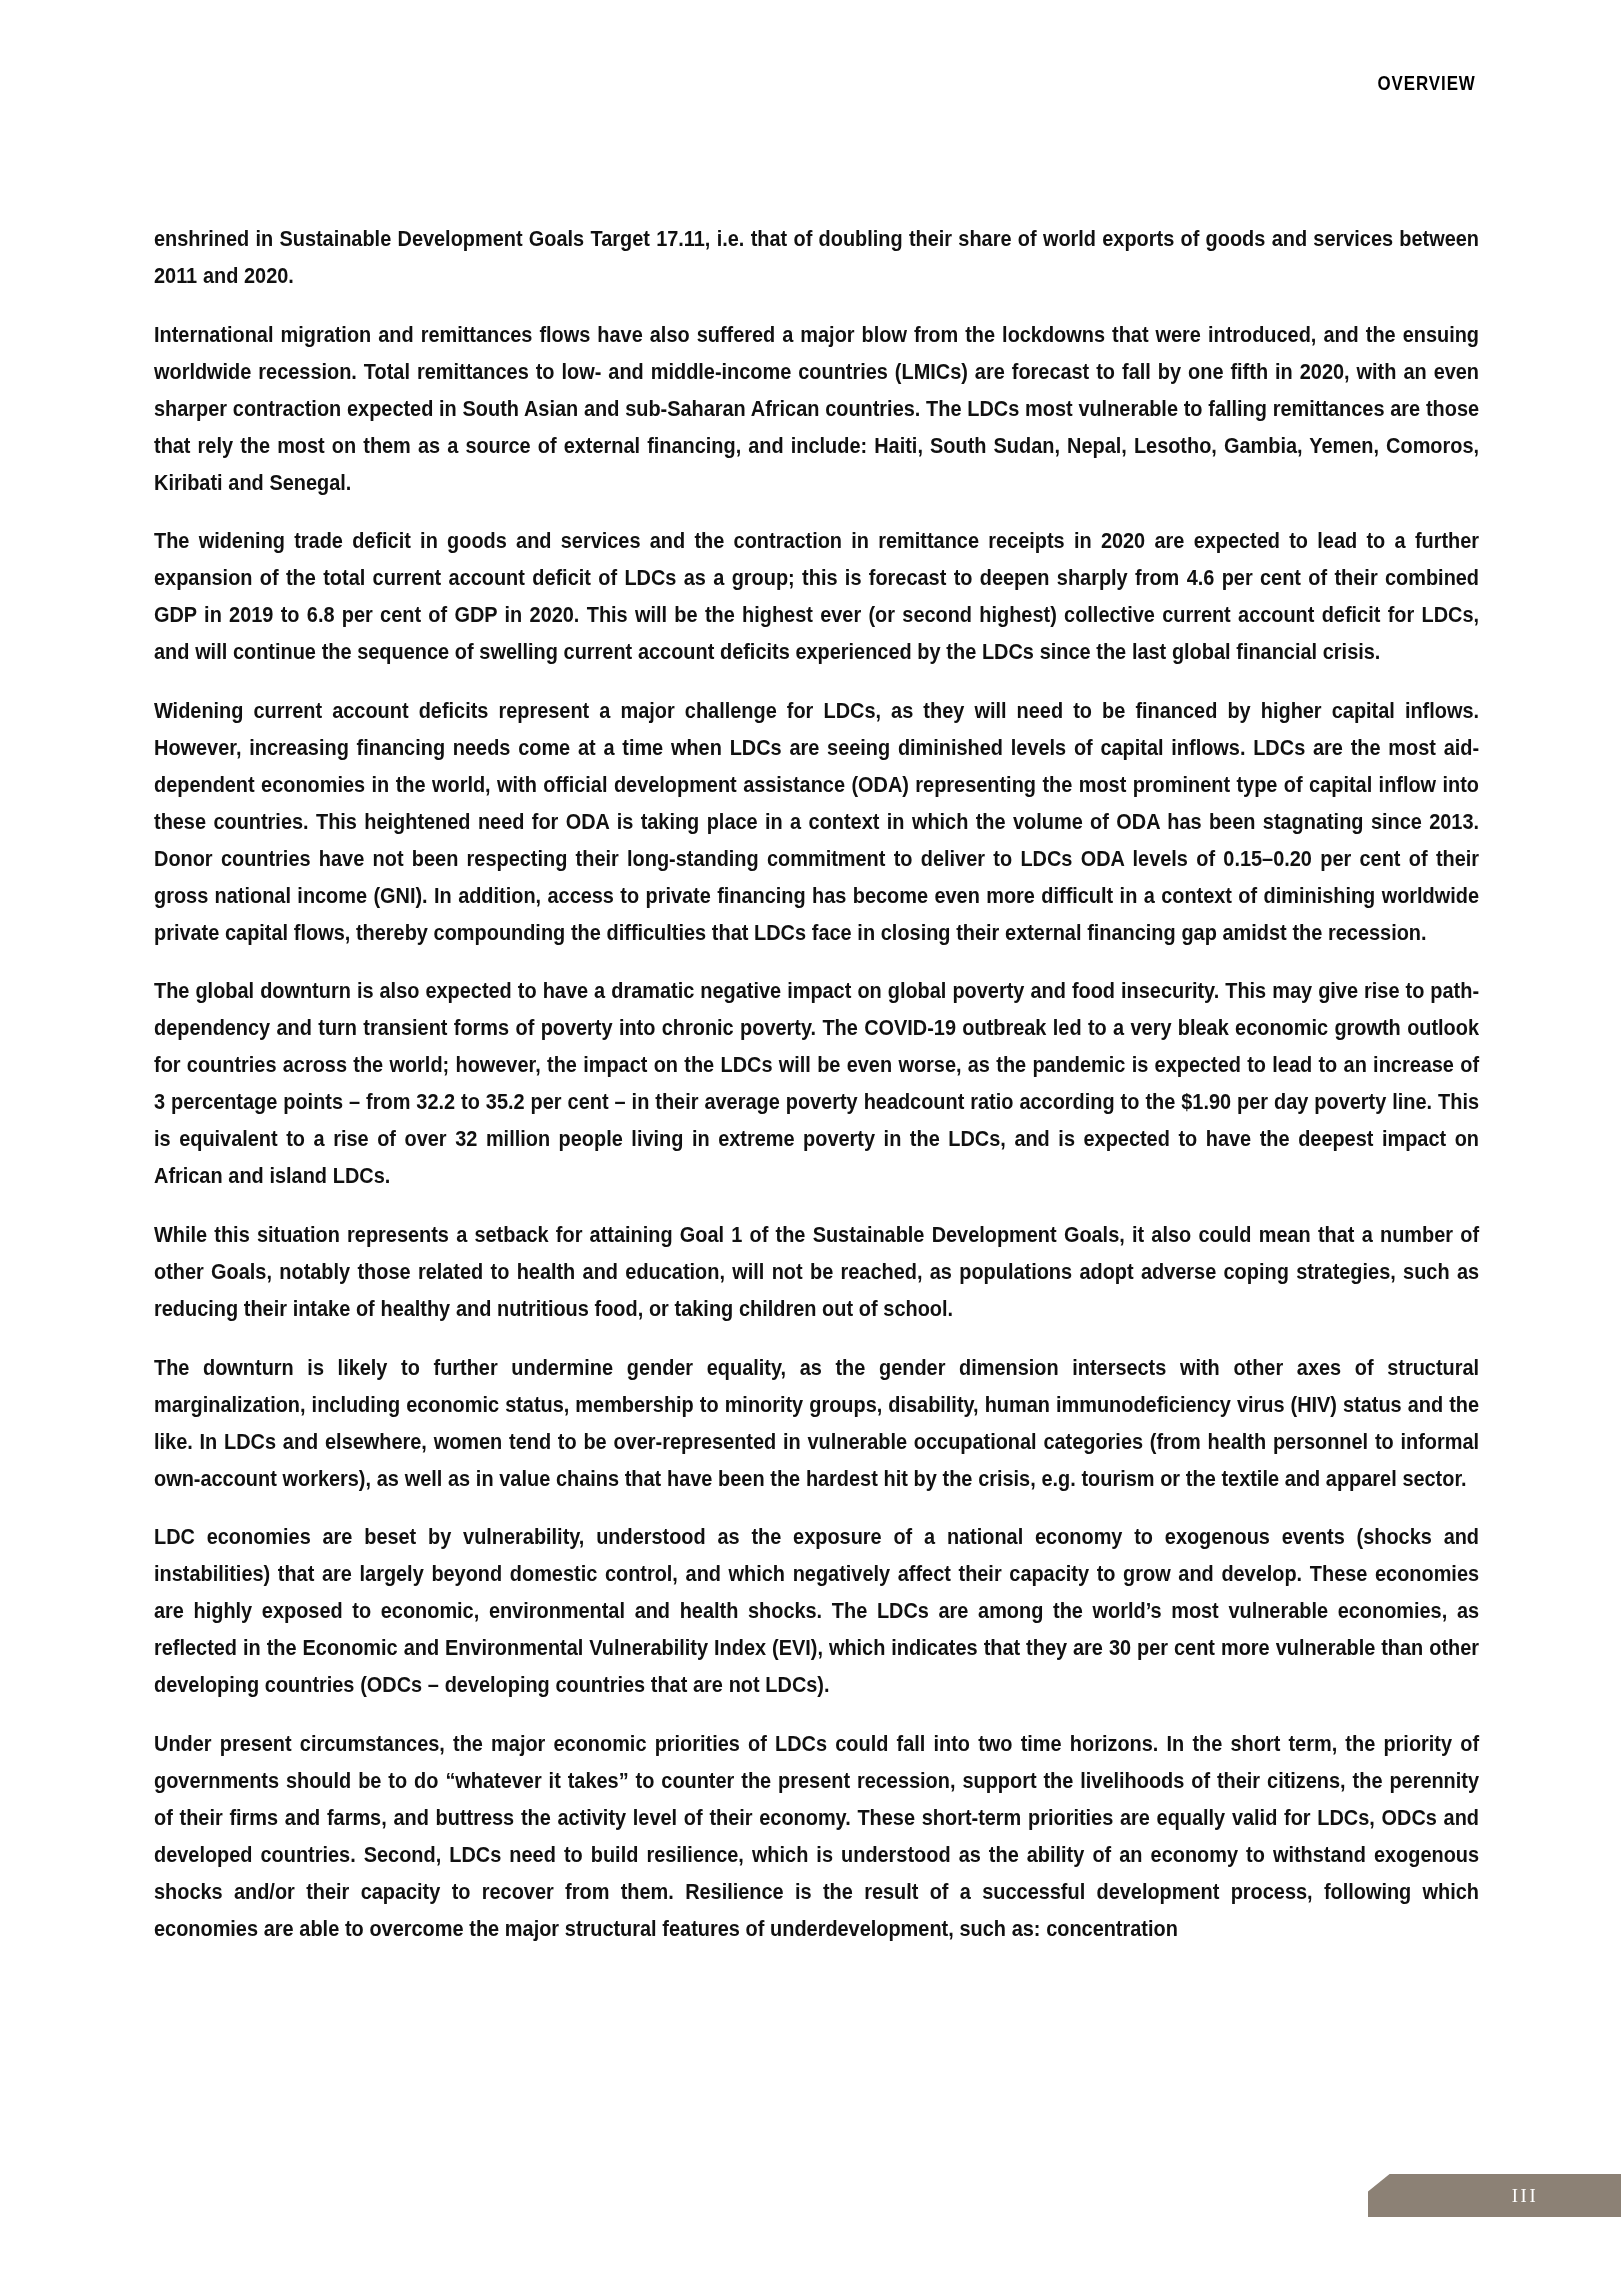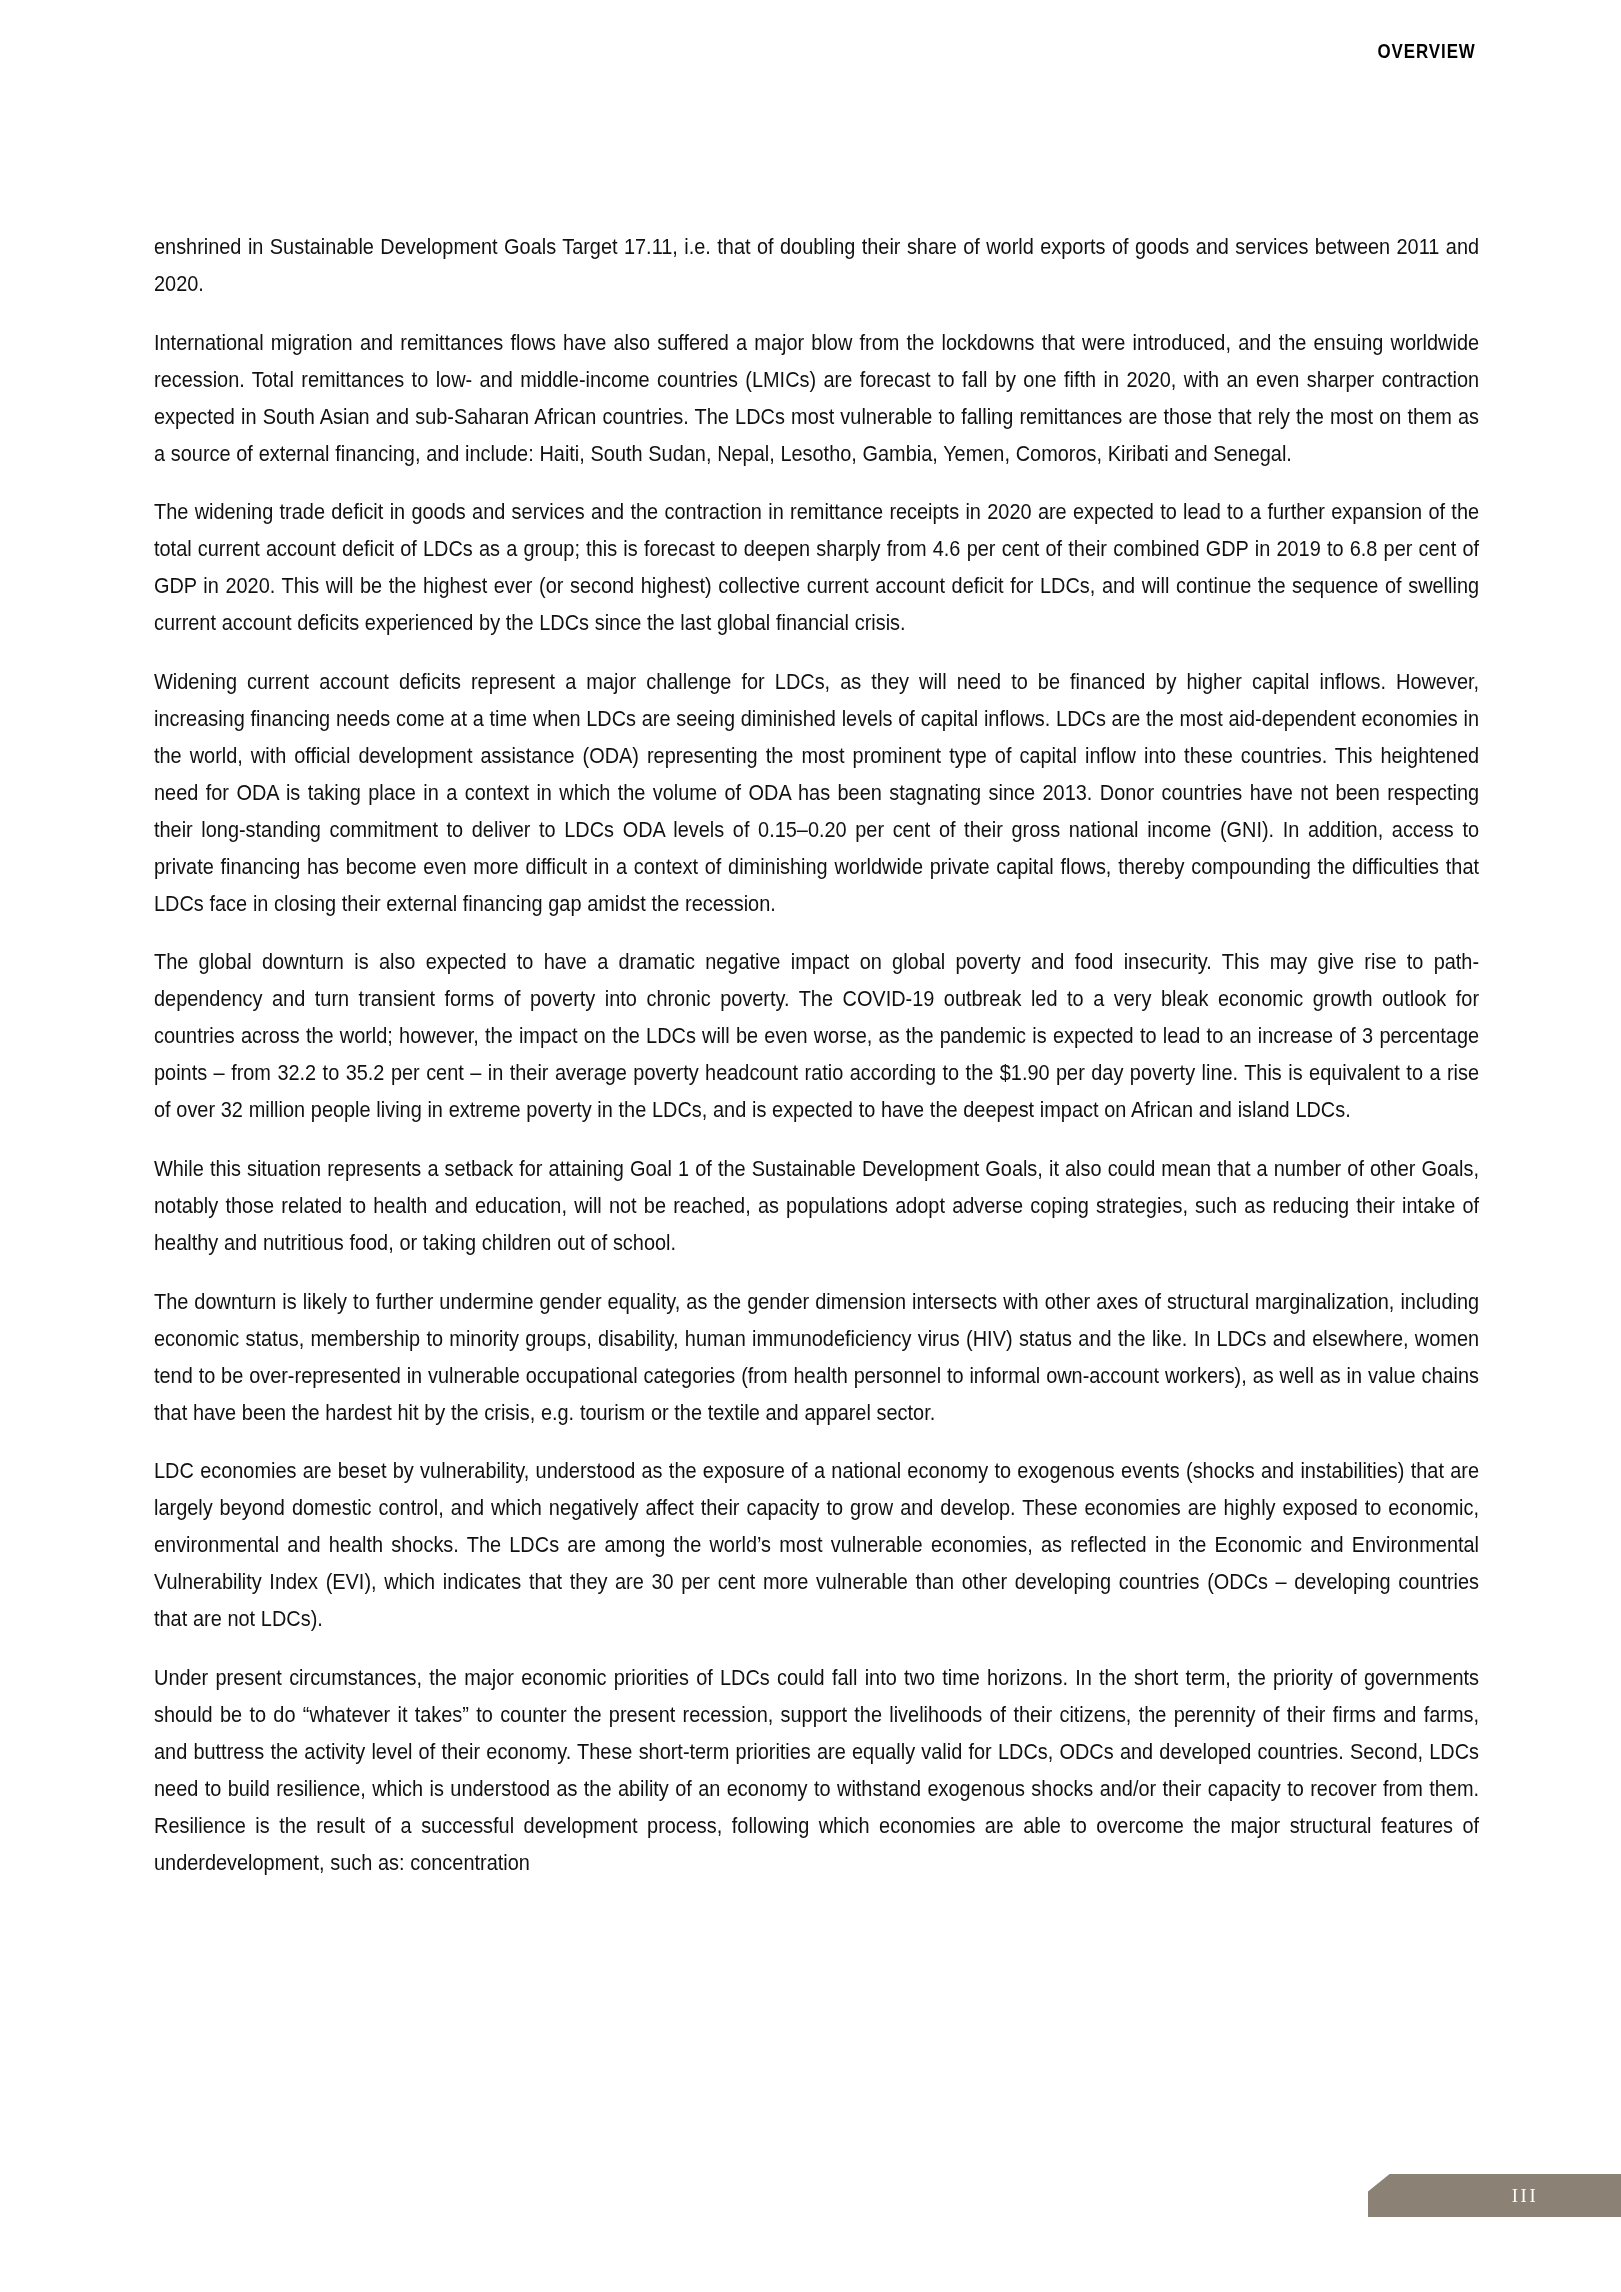--- a/index.html
+++ b/index.html
@@ -14,43 +14,44 @@
     height: 2293px;
     background: #ffffff;
     overflow: hidden;
     font-family: "Liberation Sans", "DejaVu Sans", sans-serif;
     box-sizing: border-box;
   }
 
   
   .running-header {
     position: absolute;
-    top: 39px;
+    top: 71px;
     right: 145px;
     text-align: right;
   }
   .running-header .header-title {
     font-family: "Liberation Sans", "DejaVu Sans", sans-serif;
     font-size: 20.6px;
     font-weight: 700;
     letter-spacing: 0.055em;
     color: #000000;
     text-transform: uppercase;
     transform: scaleX(0.82);
     transform-origin: right center;
     display: inline-block;
     white-space: nowrap;
   }
 
   
   .content {
     position: absolute;
     left: 154px;
-    top: 228px;
+    top: 220px;
     width: 1325px;
+    font-weight: bold;
   }
 
   .para {
     font-size: 22px;
     line-height: 37px;
     color: #111111;
     text-align: justify;
     text-justify: inter-word;
     margin: 0 0 21.6px 0;
     transform: scaleX(0.905);

